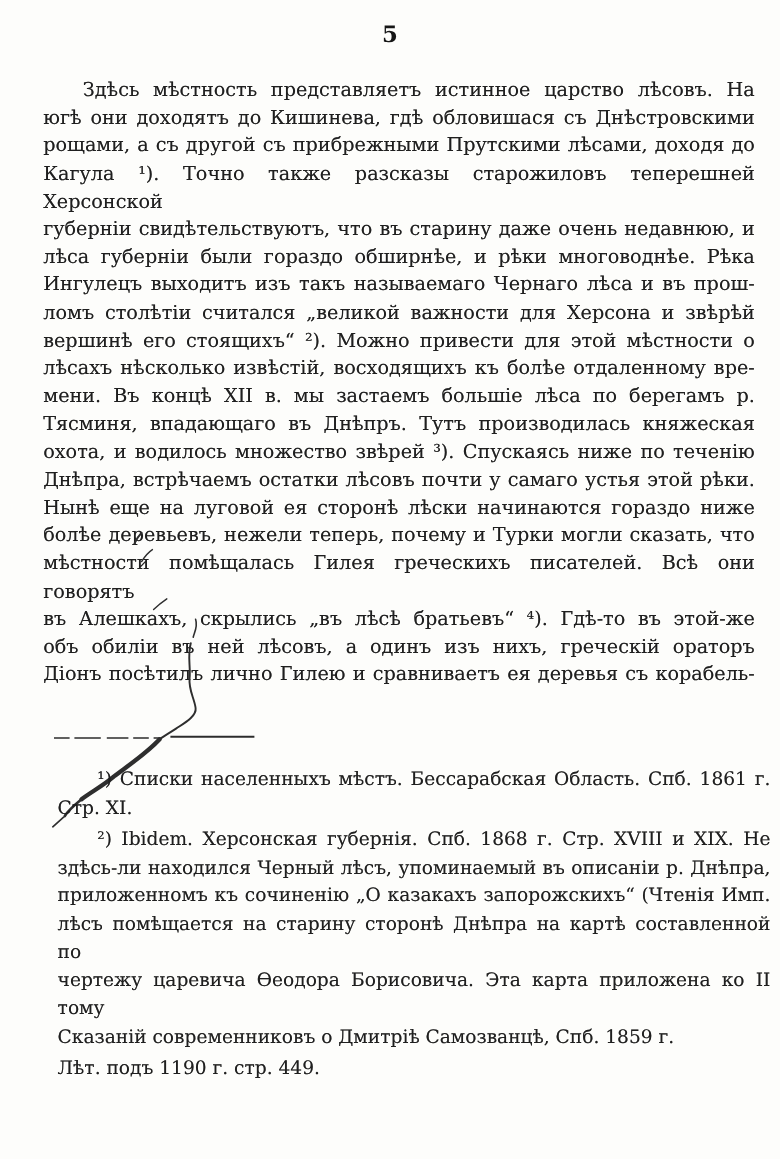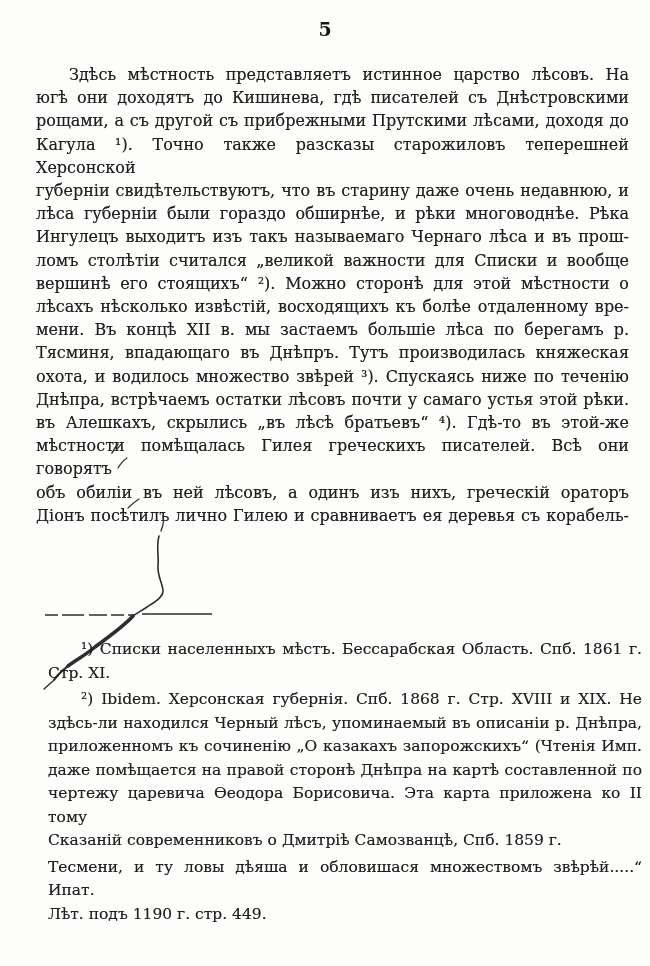--- a/index.html
+++ b/index.html
@@ -41,35 +41,37 @@
 </head>
 <body>
 
 <div class="page">
 
   <div class="page-number">5</div>
 
   <div class="body-text">
       <div class="para">
         <div class="line indent just">Здѣсь мѣстность представляетъ истинное царство лѣсовъ. На</div>
-        <div class="line just">югѣ они доходятъ до Кишинева, гдѣ писателей съ Днѣстровскими</div>
+        <div class="line just">югѣ они доходятъ до Кишинева, гдѣ обловишася съ Днѣстровскими</div>
         <div class="line just">рощами, а съ другой съ прибрежными Прутскими лѣсами, доходя до</div>
         <div class="line just">Кагула ¹). Точно также разсказы старожиловъ теперешней Херсонской</div>
         <div class="line just">губерніи свидѣтельствуютъ, что въ старину даже очень недавнюю, и</div>
         <div class="line just">лѣса губерніи были гораздо обширнѣе, и рѣки многоводнѣе. Рѣка</div>
         <div class="line just">Ингулецъ выходитъ изъ такъ называемаго Чернаго лѣса и въ прош-</div>
-        <div class="line just">ломъ столѣтіи считался „великой важности для Списки и вообще</div>
-        <div class="line just">вершинѣ его стоящихъ“ ²). Можно сторонѣ для этой мѣстности о</div>
+        <div class="line just">ломъ столѣтіи считался „великой важности для Херсона и звѣрѣй</div>
+        <div class="line just">вершинѣ его стоящихъ“ ²). Можно привести для этой мѣстности о</div>
         <div class="line just">лѣсахъ нѣсколько извѣстій, восходящихъ къ болѣе отдаленному вре-</div>
         <div class="line just">мени. Въ концѣ XII в. мы застаемъ большіе лѣса по берегамъ р.</div>
         <div class="line just">Тясминя, впадающаго въ Днѣпръ. Тутъ производилась княжеская</div>
         <div class="line just">охота, и водилось множество звѣрей ³). Спускаясь ниже по теченію</div>
         <div class="line just">Днѣпра, встрѣчаемъ остатки лѣсовъ почти у самаго устья этой рѣки.</div>
+        <div class="line just">Нынѣ еще на луговой ея сторонѣ лѣски начинаются гораздо ниже</div>
+        <div class="line just">болѣе деревьевъ, нежели теперь, почему и Турки могли сказать, что</div>
+        <div class="line just">мѣстности помѣщалась Гилея греческихъ писателей. Всѣ они говорятъ</div>
         <div class="line just">въ Алешкахъ, скрылись „въ лѣсѣ братьевъ“ ⁴). Гдѣ-то въ этой-же</div>
-        <div class="line just">мѣстности помѣщалась Гилея греческихъ писателей. Всѣ они говорятъ</div>
         <div class="line just">объ обиліи въ ней лѣсовъ, а одинъ изъ нихъ, греческій ораторъ</div>
         <div class="line just">Діонъ посѣтилъ лично Гилею и сравниваетъ ея деревья съ корабель-</div>
       </div>
     </div>
 
   <svg class="marks" width="650" height="966" viewBox="0 0 650 966" xmlns="http://www.w3.org/2000/svg">
 
     <g stroke="#2c2c2c" fill="none">
       <line x1="45" y1="615" x2="133" y2="615" stroke-width="1.4" stroke-dasharray="13 4 22 5 18 4"></line>
       <line x1="142" y1="614" x2="212" y2="614" stroke-width="1.6"></line>
@@ -89,23 +91,22 @@
 
   <div class="footnotes">
       <div class="para">
         <div class="line indent just">¹) Списки населенныхъ мѣстъ. Бессарабская Область. Спб. 1861 г.</div>
         <div class="line">Стр. XI.</div>
       </div>
       <div class="para">
         <div class="line indent just">²) Ibidem. Херсонская губернія. Спб. 1868 г. Стр. XVIII и XIX. Не</div>
         <div class="line just">здѣсь-ли находился Черный лѣсъ, упоминаемый въ описаніи р. Днѣпра,</div>
         <div class="line just">приложенномъ къ сочиненію „О казакахъ запорожскихъ“ (Чтенія Имп.</div>
-        <div class="line just">даже помѣщается на правой сторонѣ Днѣпра на картѣ составленной по</div>
+        <div class="line just">лѣсъ помѣщается на старину сторонѣ Днѣпра на картѣ составленной по</div>
         <div class="line just">чертежу царевича Ѳеодора Борисовича. Эта карта приложена ко II тому</div>
         <div class="line">Сказаній современниковъ о Дмитріѣ Самозванцѣ, Спб. 1859 г.</div>
       </div>
       <div class="para">
-        <div class="line just">Тесмени, и ту ловы дѣяша и обловишася множествомъ звѣрѣй.....“ Ипат.</div>
         <div class="line">Лѣт. подъ 1190 г. стр. 449.</div>
       </div>
     </div>
 
 </div>
 
 </body></html>

